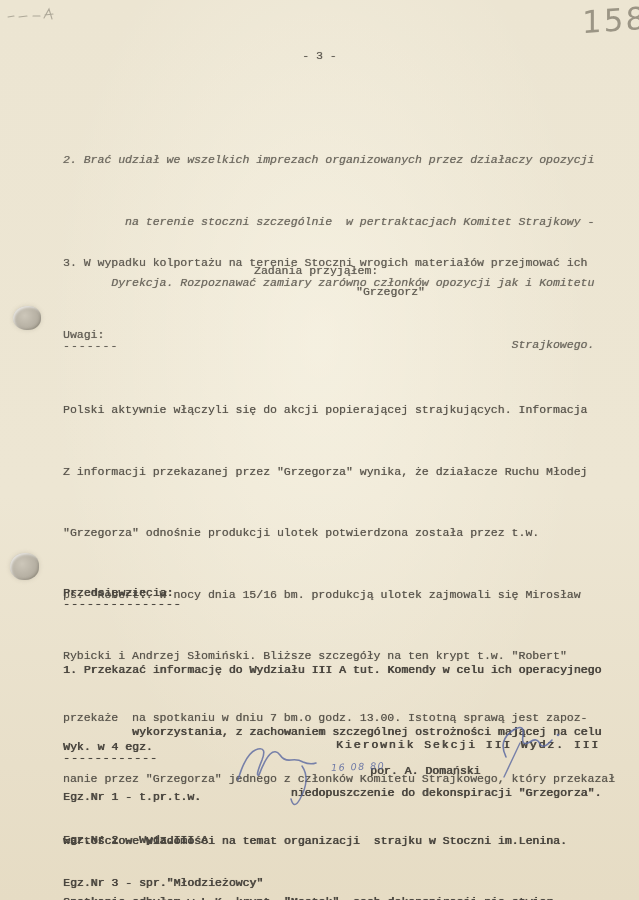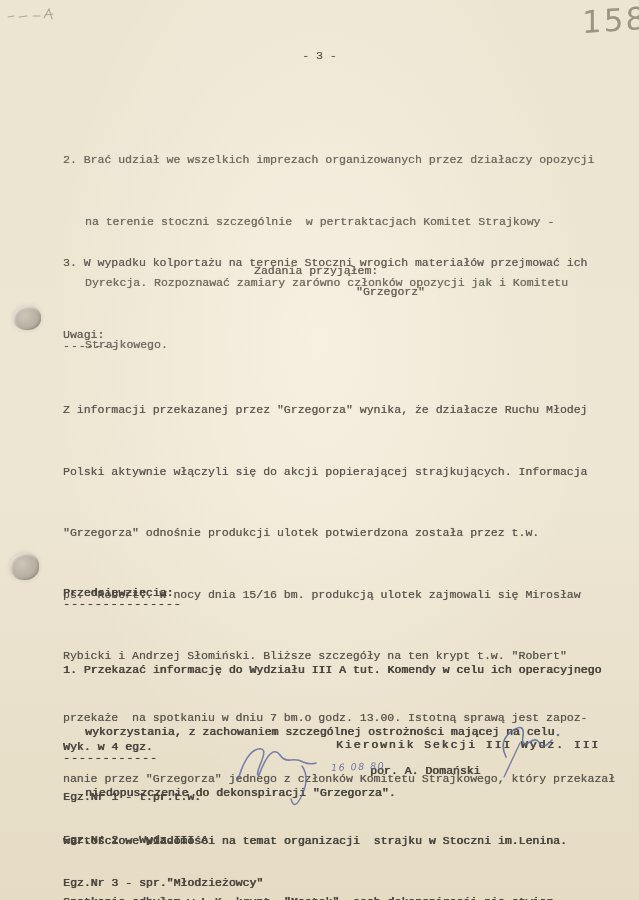--- a/index.html
+++ b/index.html
@@ -10,24 +10,24 @@
       linear-gradient(180deg,#ece5d2 0%,#ede6d3 55%,#e8dfc9 85%,#e6dcc4 100%);
     font-family:"Liberation Mono","DejaVu Sans Mono",monospace;
   }
   .layer{position:absolute;left:0;top:0;width:639px;height:900px;}
   .typed{
     position:absolute;
     font-size:11.5px;line-height:20.5px;white-space:pre;
     color:#58544c;
     text-shadow:0 0 .7px rgba(90,85,75,.55), .4px .4px .4px rgba(120,112,96,.25);
   }
-  .faint{color:#6f6b62;}
+  .faint{color:#6f6b62;font-style:italic;}
   .medium{color:#605c54;}
   .dark{color:#4a463f;text-shadow:.55px 0 0 currentColor,0 0 .8px rgba(80,75,65,.5);}
-  .cont{margin-left:22px;}
+  .cont{margin-left:22px;text-align:right;}
   .small-lines{line-height:14.2px;}
   .pagenum{left:0;top:46px;width:639px;text-align:center;}
   .dashrow{letter-spacing:1px;}
   .sig-title{letter-spacing:1.9px;}
   .hand-blue{
     position:absolute;color:#5a68a0;opacity:.85;
     font-family:"DejaVu Sans",sans-serif;font-style:italic;
     transform:rotate(-2deg);
   }
   .pencil-num{
@@ -74,22 +74,22 @@
     <div>3. W wypadku kolportażu na terenie Stoczni wrogich materiałów przejmować ich</div>
   </div>
 
   <div class="typed medium" style="left:254px;top:261px">Zadania przyjąłem:</div>
   <div class="typed medium" style="left:356px;top:282px">"Grzegorz"</div>
 
   <div class="typed medium" style="left:63px;top:325px">Uwagi:</div>
   <div class="typed medium dashrow" style="left:63px;top:336px">-------</div>
 
   <div class="typed" style="left:63px;top:359px">
+    <div>Polski aktywnie włączyli się do akcji popierającej strajkujących. Informacja</div>
     <div>Z informacji przekazanej przez "Grzegorza" wynika, że działacze Ruchu Młodej</div>
-    <div>Polski aktywnie włączyli się do akcji popierającej strajkujących. Informacja</div>
     <div>"Grzegorza" odnośnie produkcji ulotek potwierdzona została przez t.w.</div>
     <div>ps. "Robert". W nocy dnia 15/16 bm. produkcją ulotek zajmowali się Mirosław</div>
     <div>Rybicki i Andrzej Słomiński. Bliższe szczegóły na ten krypt t.w. "Robert"</div>
     <div>przekaże  na spotkaniu w dniu 7 bm.o godz. 13.00. Istotną sprawą jest zapoz-</div>
     <div>nanie przez "Grzegorza" jednego z członków Komitetu Strajkowego, który przekazał</div>
     <div class="dark">wartościowe wiadomości na temat organizacji  strajku w Stoczni im.Lenina.</div>
     <div class="dark">Spotkanie odbyłem w L.K. krypt. "Mostek", cech dekonspiracji nie stwier-</div>
     
   </div>
 

